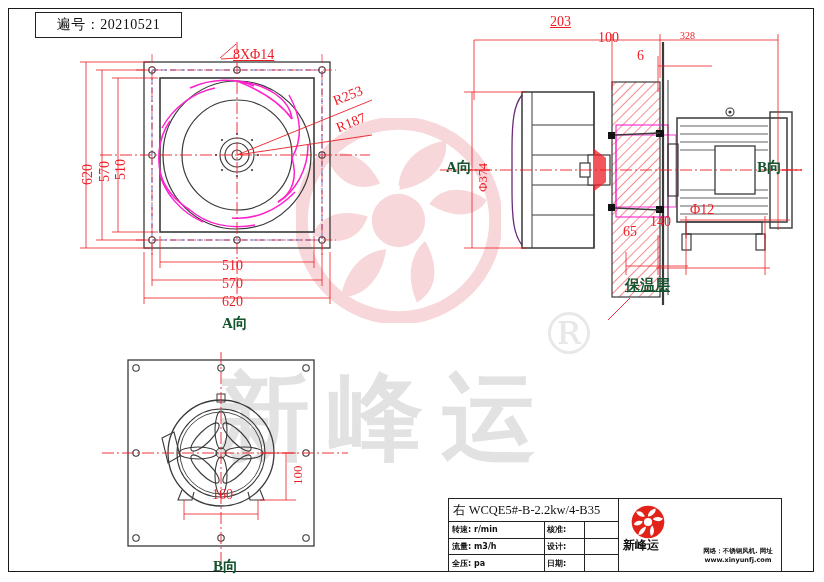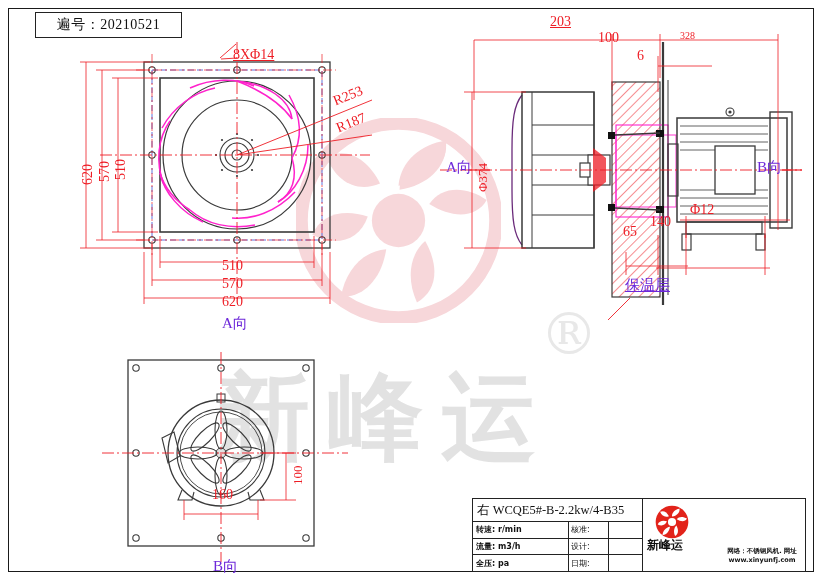--- a/index.html
+++ b/index.html
@@ -18,40 +18,40 @@
   
   .wm{position:absolute;pointer-events:none;z-index:1;}
   .wm-pin{left:296px;top:118px;width:205px;height:205px;}
   .wm-text{left:215px;top:355px;font-size:95px;color:#e2e2e2;letter-spacing:18px;
       font-family:"DejaVu Sans",sans-serif;font-weight:bold;white-space:nowrap;}
   .wm-reg{left:540px;top:300px;font-size:58px;color:#e8e8e8;
       font-family:"DejaVu Serif",serif;}
   .lbl{position:absolute;color:#ee1c24;font-size:13px;white-space:nowrap;
        font-family:"Liberation Serif",serif;z-index:14;}
   .lbl.v{transform-origin:left top;transform:rotate(-90deg);}
-  .lbl-k{position:absolute;color:#6d28d9;font-size:14px;white-space:nowrap;z-index:14;}
+  .lbl-k{position:absolute;color:#14532d;font-size:14px;white-space:nowrap;z-index:14;font-weight:bold;}
 
   
-  .tblock{position:absolute;left:472px;top:498px;width:334px;height:74px;
+  .tblock{position:absolute;left:448px;top:498px;width:334px;height:74px;
       border:1.5px solid #222;box-sizing:border-box;background:#fff;z-index:25;
       display:flex;}
   .tb-left{width:170px;border-right:1.5px solid #222;box-sizing:border-box;
       display:flex;flex-direction:column;}
   .tb-model{height:23px;border-bottom:1.4px solid #222;box-sizing:border-box;
       display:flex;align-items:center;padding-left:4px;font-size:12.5px;color:#111;
       font-family:"Liberation Serif",serif;white-space:nowrap;}
   .tb-rows{flex:1;display:flex;flex-direction:column;}
   .tb-row{flex:1;display:flex;border-bottom:1px solid #222;box-sizing:border-box;}
   .tb-row:last-child{border-bottom:none;}
   .tb-c1{width:96px;border-right:1px solid #222;box-sizing:border-box;
       font-size:8px;color:#111;display:flex;align-items:center;padding-left:3px;
       font-family:"DejaVu Sans",sans-serif;font-weight:bold;white-space:nowrap;}
   .tb-c2{width:40px;border-right:1px solid #222;box-sizing:border-box;
       font-size:8px;color:#111;display:flex;align-items:center;padding-left:2px;
-      font-family:"DejaVu Sans",sans-serif;font-weight:normal;white-space:nowrap;}
+      font-family:"DejaVu Sans",sans-serif;font-weight:bold;white-space:nowrap;}
   .tb-c3{flex:1;}
   .tb-right{flex:1;position:relative;}
   .logo-mark{position:absolute;left:12px;top:6px;width:34px;height:34px;}
   .logo-sub{position:absolute;left:4px;top:38px;font-size:12px;color:#111;
       font-family:"DejaVu Sans",sans-serif;font-weight:bold;letter-spacing:0px;}
   .logo-main{position:absolute;left:56px;top:2px;font-size:27px;color:#111;
       font-family:"DejaVu Sans",sans-serif;font-weight:bold;letter-spacing:1px;}
   .logo-web{position:absolute;left:44px;top:48px;width:150px;text-align:center;
       font-size:6.5px;color:#111;line-height:8.5px;
       font-family:"DejaVu Sans",sans-serif;font-weight:bold;}

